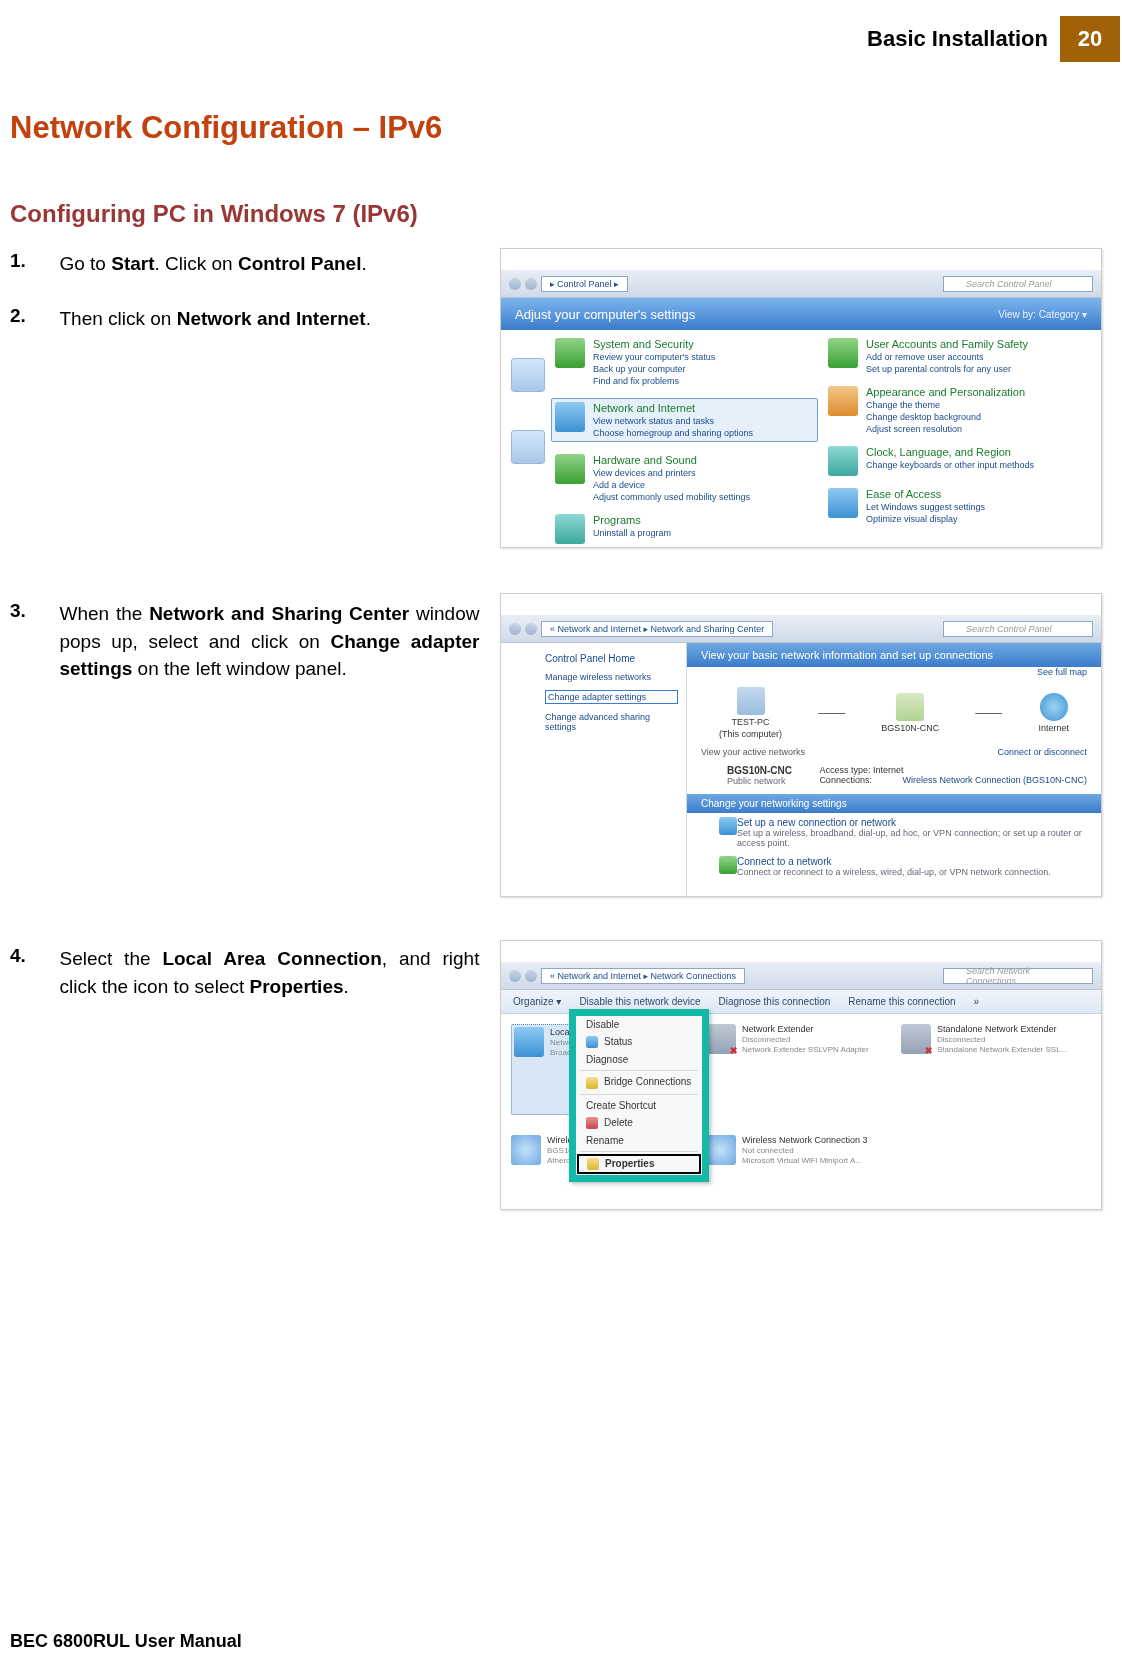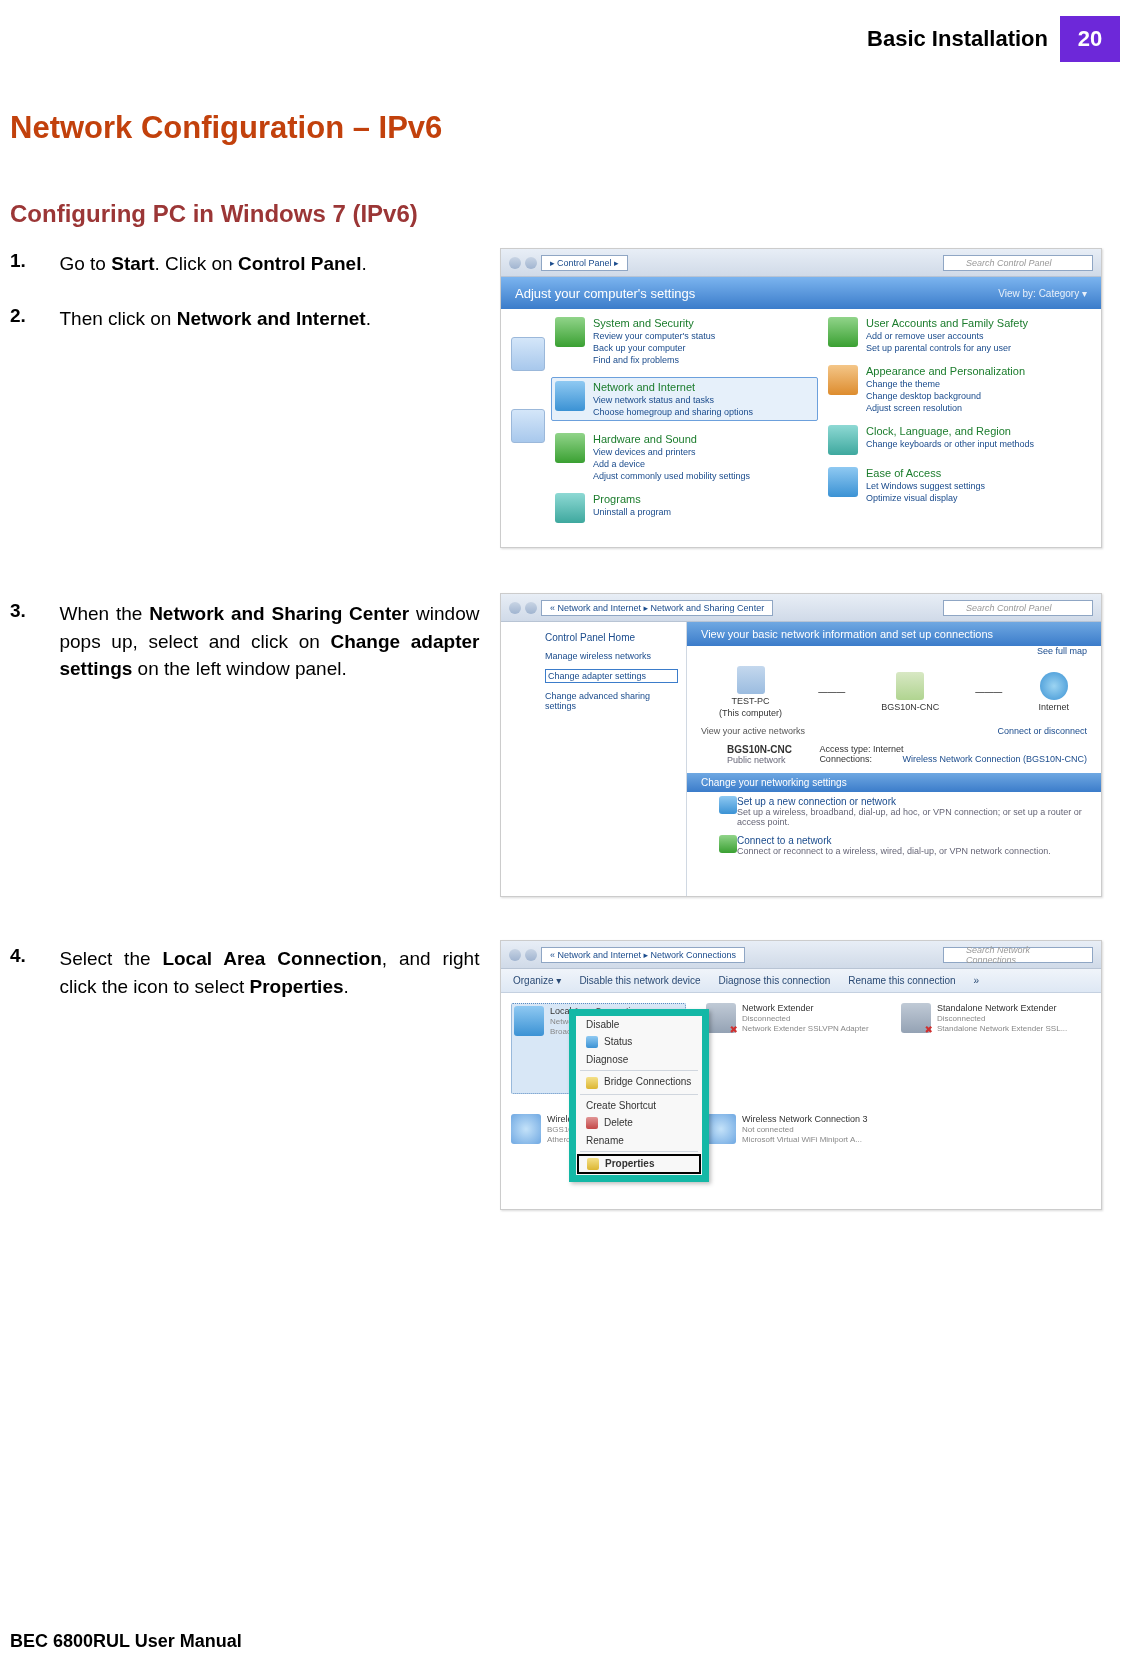--- a/index.html
+++ b/index.html
@@ -21,21 +21,21 @@
     align-items: center;
   }
   .header-text {
     font-weight: bold;
     font-size: 22px;
     padding-right: 12px;
   }
   .header-badge {
     width: 60px;
     height: 46px;
-    background: #6d28d9;
+    background: #a16207;
     color: #fff;
     display: flex;
     align-items: center;
     justify-content: center;
     font-weight: bold;
     font-size: 22px;
   }
 
   .main-title {
     position: absolute;
@@ -95,20 +95,21 @@
 
   .win-top {
     background: linear-gradient(#e8eef6, #d0dae8);
     height: 28px;
     border-bottom: 1px solid #b8c4d4;
     display: flex; align-items: center;
     padding: 0 8px;
     font-size: 10px;
     color: #333;
     justify-content: space-between;
+    margin-top: 21px;
   }
   .win-top .addr { display:flex; align-items:center; gap:4px; }
   .win-top .arrow { display:inline-block; width:12px; height:12px; border-radius:50%; background: linear-gradient(#c8d4e4,#a0b4d0); }
   .win-top .crumbs { background:#fff; border:1px solid #8fa6c4; padding:1px 8px; font-size:9px; color:#1a4b8c; height:16px; display:flex; align-items:center; }
   .win-top .search { background:#fff; border:1px solid #8fa6c4; width:150px; height:16px; padding:1px 22px; color:#999; font-style:italic; font-size:9px; display:flex; align-items:center; }
 
   .shot1 .body { display:flex; height:calc(100% - 28px - 32px); }
   .shot1 .banner {
     height: 32px; background: linear-gradient(#7bb4ef, #3b7cca);
     color: #fff; font-size: 13px; font-weight: normal;

